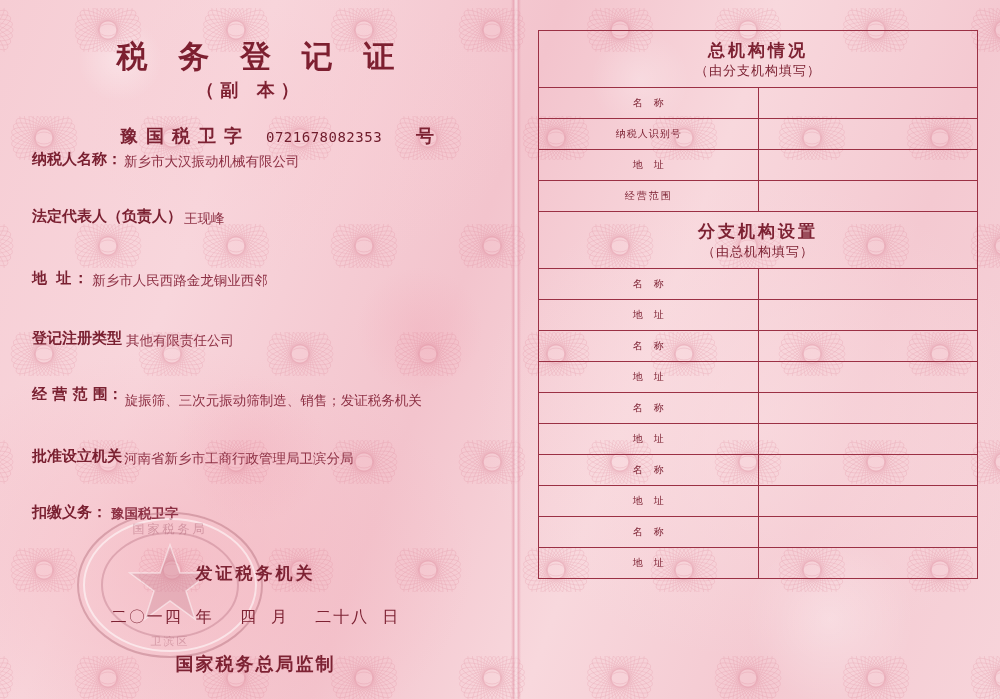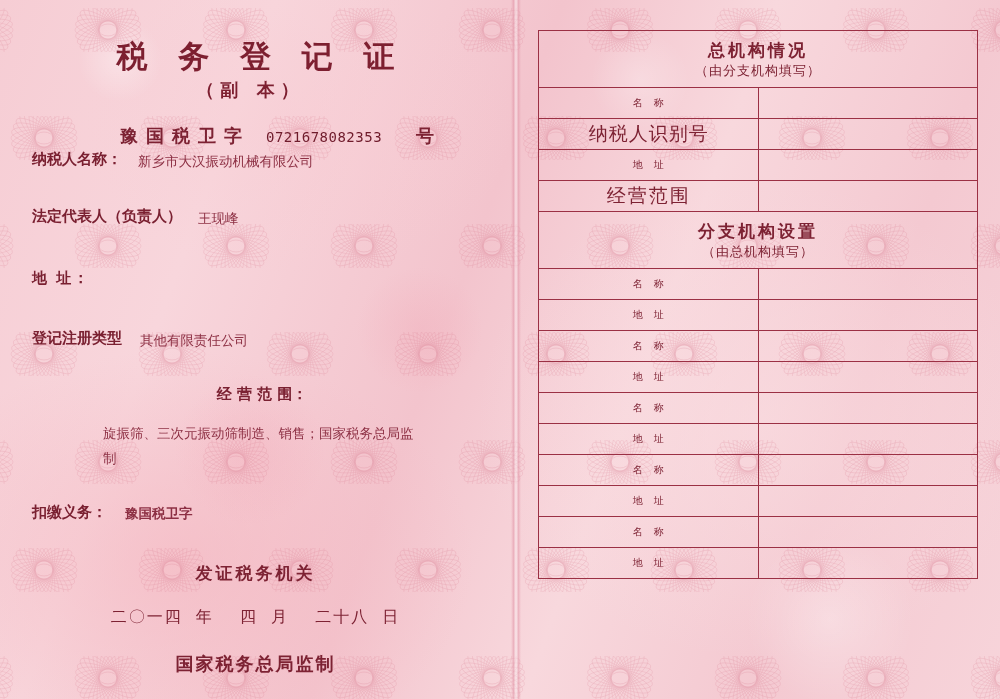--- a/index.html
+++ b/index.html
@@ -110,21 +110,20 @@
     color: #6f1b2b;
   }
   .cn-suffix { margin-left: 18px; font-weight: bold; letter-spacing: 2px; }
 
   .field {
     position: absolute;
     display: flex;
     align-items: flex-start;
     font-family: "DejaVu Serif", "Liberation Serif", serif;
     color: #7d2233;
-    gap: 14px;
   }
   .field .lbl {
     font-size: 15px;
     font-weight: bold;
     white-space: nowrap;
     color: #7a2031;
   }
   .field .val {
     font-size: 13.5px;
     color: #8d3044;
@@ -212,21 +211,21 @@
     font-size: 13px;
     font-weight: normal;
     letter-spacing: 1px;
   }
   .tbl td.lab {
     width: 112px;
     font-size: 10px;
     letter-spacing: 4px;
     text-indent: 4px;
   }
-  .tbl td.lab.tight { letter-spacing: 1px; text-indent: 1px; font-size: 19px; }
+  .tbl td.lab.tight { letter-spacing: 1px; text-indent: 1px; font-size: 10px; }
   .tbl td.blank { background: transparent; }
   .tbl tr.thick td { border-top-width: 1.6px; }
 </style>
 </head>
 <body>
 
 <div id="page">
 
   <div class="wm-layer" id="wm">
       <div class="rosette" style="left: -20px; top: 30px;">
@@ -1629,38 +1628,55 @@
       <span class="val" style="margin-left:2px; margin-top:3px;">新乡市大汉振动机械有限公司</span>
     </div>
 
     <div class="field" style="left:32px; top:207px; width:460px;">
       <span class="lbl">法定代表人（负责人）</span>
       <span class="val" style="margin-left:2px; margin-top:3px;">王现峰</span>
     </div>
 
     <div class="field" style="left:32px; top:269px; width:460px;">
       <span class="lbl" style="letter-spacing:2px;">地        址：</span>
+      <span class="val" style="margin-left:2px; margin-top:3px;">新乡市人民西路金龙铜业西邻</span>
     </div>
 
     <div class="field" style="left:32px; top:329px; width:460px;">
       <span class="lbl">登记注册类型</span>
       <span class="val" style="margin-left:4px; margin-top:3px;">其他有限责任公司</span>
     </div>
 
-    <div class="field" style="left:32px; top:385px; width:460px; align-items:center;flex-direction:column;">
+    <div class="field" style="left:32px; top:385px; width:460px; align-items:flex-start;">
       <span class="lbl" style="flex:0 0 auto;">经 营 范 围：</span>
-      <span class="val wrap" style="margin-left:2px; margin-top:3px; width:320px; line-height:1.85;">旋振筛、三次元振动筛制造、销售；国家税务总局监制</span>
+      <span class="val wrap" style="margin-left:2px; margin-top:3px; width:320px; line-height:1.85;">旋振筛、三次元振动筛制造、销售；发证税务机关</span>
     </div>
 
+    <div class="field" style="left:32px; top:447px; width:470px;">
+      <span class="lbl">批准设立机关</span>
+      <span class="val" style="margin-left:2px; margin-top:3px;">河南省新乡市工商行政管理局卫滨分局</span>
+    </div>
 
     <div class="field" style="left:32px; top:503px; width:460px;">
       <span class="lbl">扣缴义务：</span>
       <span class="val" style="margin-left:4px; margin-top:2px; font-weight:bold;">豫国税卫字</span>
     </div>
 
+    <div class="seal-emboss">
+      <svg width="220" height="175" viewBox="0 0 220 175">
+        <g fill="none" stroke="rgba(180,110,125,0.45)" stroke-width="2">
+          <ellipse cx="110" cy="80" rx="92" ry="72"></ellipse>
+          <ellipse cx="110" cy="80" rx="86" ry="66" stroke="rgba(255,255,255,0.55)"></ellipse>
+          <ellipse cx="110" cy="80" rx="68" ry="52" stroke="rgba(178,105,122,0.35)"></ellipse>
+        </g>
+        <path d="M110 40 L120 68 L150 68 L126 86 L135 114 L110 96 L85 114 L94 86 L70 68 L100 68 Z" fill="rgba(196,125,142,0.30)" stroke="rgba(255,255,255,0.5)" stroke-width="1.5"></path>
+        <text x="110" y="28" text-anchor="middle" font-family="DejaVu Serif, serif" font-size="12" fill="rgba(176,102,120,0.5)" letter-spacing="3">国家税务局</text>
+        <text x="110" y="140" text-anchor="middle" font-family="DejaVu Serif, serif" font-size="11" fill="rgba(176,102,120,0.45)" letter-spacing="2">卫滨区</text>
+      </svg>
+    </div>
 
     <div class="issuer">发证税务机关</div>
 
     <div class="issue-date">
       <span>二〇一四</span>
       <span>年</span>
       <span style="margin-left:16px;">四</span>
       <span>月</span>
       <span style="margin-left:16px;">二十八</span>
       <span>日</span>

